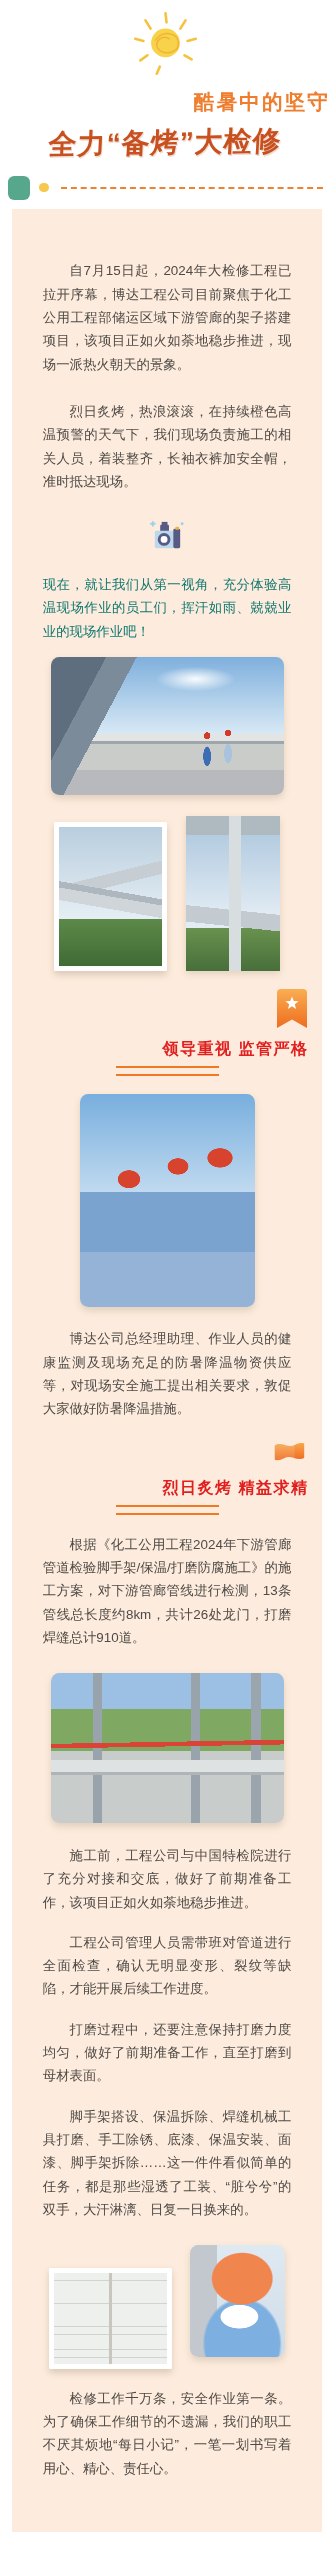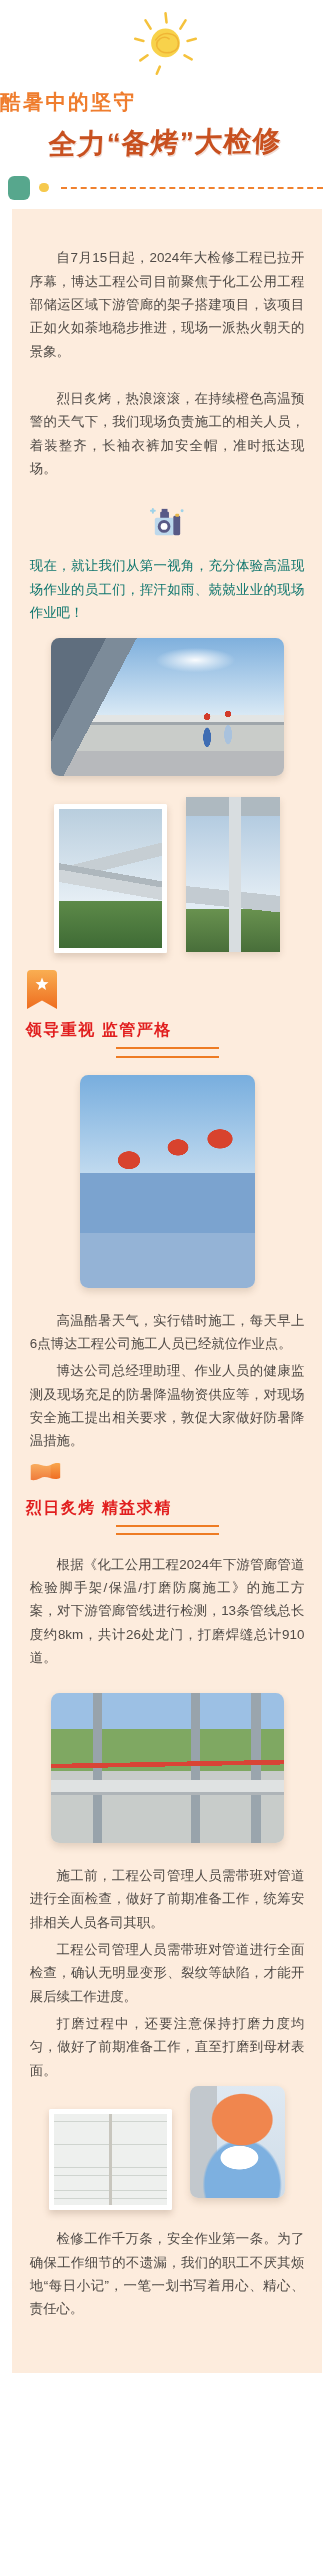--- a/index.html
+++ b/index.html
@@ -2,31 +2,31 @@
 <html style="font-size:8.2px"><head>
 <meta charset="utf-8">
 <style>
   html,body{margin:0;padding:0;background:#ffffff;}
   body{width:330px;font-family:"Liberation Sans","DejaVu Sans",sans-serif;-webkit-font-smoothing:antialiased;}
   .page{width:330px;background:#fff;}
 
   
   .header{background:#fff;padding-top:9.3px;}
   .sun-wrap{width:77px;margin:0 auto;}
-  .title-sub{text-align:left;color:#ef7d2e;font-size:20.6px;font-weight:800;letter-spacing:2.1px;margin:5.2px 0 7.2px;}
+  .title-sub{text-align:right;color:#ef7d2e;font-size:20.6px;font-weight:800;letter-spacing:2.1px;margin:5.2px 0 7.2px;}
   .title-main{text-align:center;color:#c8501f;font-size:28px;font-weight:900;letter-spacing:1px;
     transform:skewX(-4deg) rotate(-1deg);text-shadow:1px 1.5px 0 rgba(170,60,15,.18);margin:0 0 13.4px;}
   .divider{display:flex;align-items:center;margin:0 7.2px 9.3px 8.2px;height:25px;}
   .div-square{width:21.6px;height:24px;border-radius:6.2px;background:#57a78d;}
   .div-dot{width:9.8px;height:9.8px;border-radius:50%;background:#f6c94d;margin-left:9.3px;}
   .div-dash{flex:1;border-top:2.1px dashed #f0812e;margin-left:12.4px;}
 
   
   .box{margin:0 8.2px 9.3px 12.4px;background:#fdecdd;padding:33px 13.4px 28px;}
-  p.body{color:#4f4a46;font-size:13.4px;line-height:1.74;text-align:justify;text-indent:2em;margin:4px;}
+  p.body{color:#4f4a46;font-size:13.4px;line-height:1.74;text-align:justify;text-indent:2em;margin:17px;}
   p.gap{margin-bottom:24px;}
   p.lead{color:#0f766e;text-indent:0;margin-bottom:13.4px;}
 
   .icon-center{display:block;margin:7.2px auto 11.3px;}
 
   .ph{display:block;margin:0 auto;background-color:#9cb8d0;}
   .round{border-radius:8.2px;}
   .framed{border:5.2px solid #fff;box-shadow:0 3.1px 7.2px rgba(90,60,40,.2);border-radius:1.5px;}
   .shadow{box-shadow:0 3.1px 7.2px rgba(90,60,40,.16);}
   .ph-row{display:flex;justify-content:center;align-items:flex-start;gap:18.5px;margin:0 auto 17.5px;}
@@ -67,21 +67,21 @@
     repeating-linear-gradient(180deg, rgba(0,0,0,0) 0 7.2px, #cfd4cf 7.2px 7.7px),
     #eef0ee;}
   .ph-writer{width:95px;height:112px;margin:0;background:
     radial-gradient(23px 14.4px at 52% 64%, #ffffff 80%, rgba(0,0,0,0) 84%),
     radial-gradient(33px 28px at 55% 30%, #f0864e 90%, rgba(0,0,0,0) 94%),
     radial-gradient(62px 72px at 55% 88%, #7db0e0 60%, rgba(0,0,0,0) 64%),
     linear-gradient(90deg,#c2c8cd 0 28%,rgba(0,0,0,0) 28%),
     linear-gradient(180deg,#dfe9f2,#cfdce8);}
 
   
-  .sec-head{text-align:left;margin:5.2px 0 17.5px;}
+  .sec-head{text-align:right;margin:5.2px 0 17.5px;}
   .sec-title{color:#e11f1f;font-size:16px;font-weight:800;letter-spacing:1.5px;margin:8.2px 0 0;}
   .dbl-line{width:103px;height:6.2px;border-top:2.1px solid #ee7b23;border-bottom:2.1px solid #ee7b23;margin:6.2px auto 0;}
 </style>
 </head>
 <body>
 
 <div class="page">
 
   <header class="header">
     <div class="sun-wrap">
@@ -147,43 +147,43 @@
           </defs>
         <path d="M8 0 H52 Q60 0 60 8 V78 L30 61 L0 78 V8 Q0 0 8 0 Z" fill="url(#gb)"></path>
         <path d="M30 15 L33.5 23.8 43 24.4 35.6 30.6 38 39.8 30 34.6 22 39.8 24.4 30.6 17 24.4 26.5 23.8 Z" fill="#ffffff"></path>
       </svg>
       <h3 class="sec-title">领导重视 监管严格</h3>
       <div class="dbl-line"></div>
     </div>
 
     <div class="ph ph-leaders round shadow"></div>
 
-    <p class="body">高温酷暑天气，实行错时施工，每天早上6点博达工程公司施工人员已经就位作业点。</p>
     <p class="body">博达公司总经理助理、作业人员的健康监测及现场充足的防暑降温物资供应等，对现场安全施工提出相关要求，敦促大家做好防暑降温措施。</p>
 
     <div class="sec-head">
       <svg width="38" height="30" viewBox="0 0 80 60">
         <defs>
             <linearGradient id="gf" x1="0" y1="0" x2="0" y2="1">
           <stop offset="0" stop-color="#f9a64c"></stop>
               <stop offset="1" stop-color="#ee6a21"></stop>
             </linearGradient>
           </defs>
         <path d="M10 14 C24 5 38 21 52 13 C60 9 66 8 72 10 L72 40 C58 49 44 33 30 41 C22 45 15 46 10 44 Z" fill="url(#gf)"></path>
         <path d="M10 14 C24 5 38 21 52 13 L52 43 C44 44 36 38 30 41 C22 45 15 46 10 44 Z" fill="#ffffff" opacity=".12"></path>
       </svg>
       <h3 class="sec-title">烈日炙烤 精益求精</h3>
       <div class="dbl-line"></div>
     </div>
 
     <p class="body gap">根据《化工公用工程2024年下游管廊管道检验脚手架/保温/打磨防腐施工》的施工方案，对下游管廊管线进行检测，13条管线总长度约8km，共计26处龙门，打磨焊缝总计910道。</p>
     <div class="ph ph-site round shadow"></div>
-    <p class="body">施工前，工程公司管理人员需带班对管道进行全面检查，做好了前期准备工作，统筹安排相关人员各司其职。</p>
+    <p class="body">施工前，工程公司与中国特检院进行了充分对接和交底，做好了前期准备工作，该项目正如火如荼地稳步推进。</p>
     <p class="body">工程公司管理人员需带班对管道进行全面检查，确认无明显变形、裂纹等缺陷，才能开展后续工作进度。</p>
     <p class="body">打磨过程中，还要注意保持打磨力度均匀，做好了前期准备工作，直至打磨到母材表面。</p>
+    <p class="body gap">脚手架搭设、保温拆除、焊缝机械工具打磨、手工除锈、底漆、保温安装、面漆、脚手架拆除……这一件件看似简单的任务，都是那些湿透了工装、“脏兮兮”的双手，大汗淋漓、日复一日换来的。</p>
 
     <div class="ph-row">
       <div class="ph ph-notes framed"></div>
       <div class="ph ph-writer round shadow"></div>
     </div>
 
     <p class="body gap">检修工作千万条，安全作业第一条。为了确保工作细节的不遗漏，我们的职工不厌其烦地“每日小记”，一笔一划书写着用心、精心、责任心。</p>
 
   </main>
 </div>

